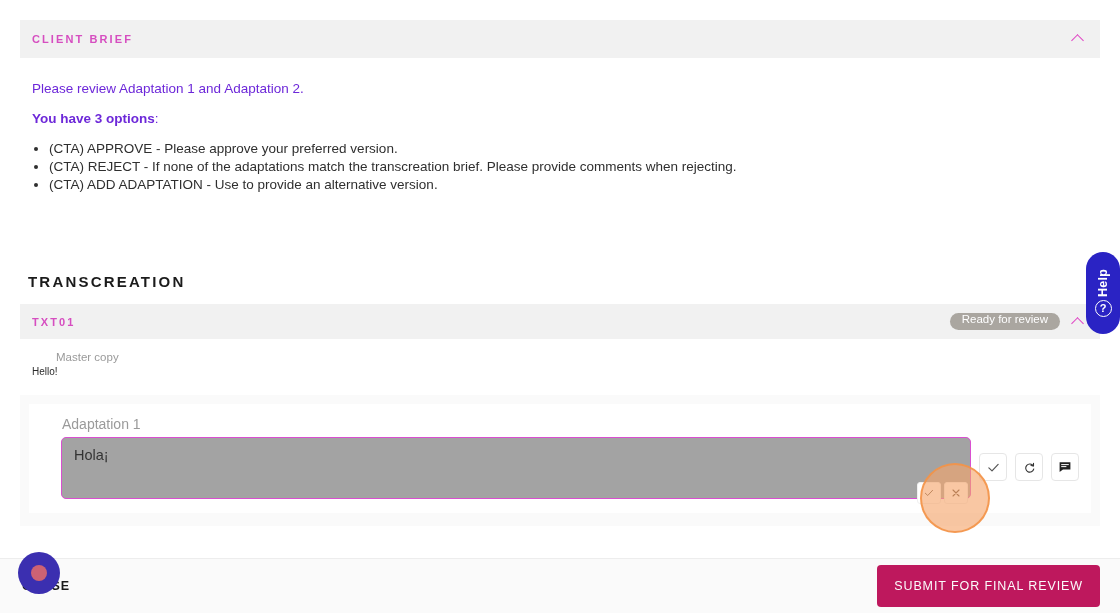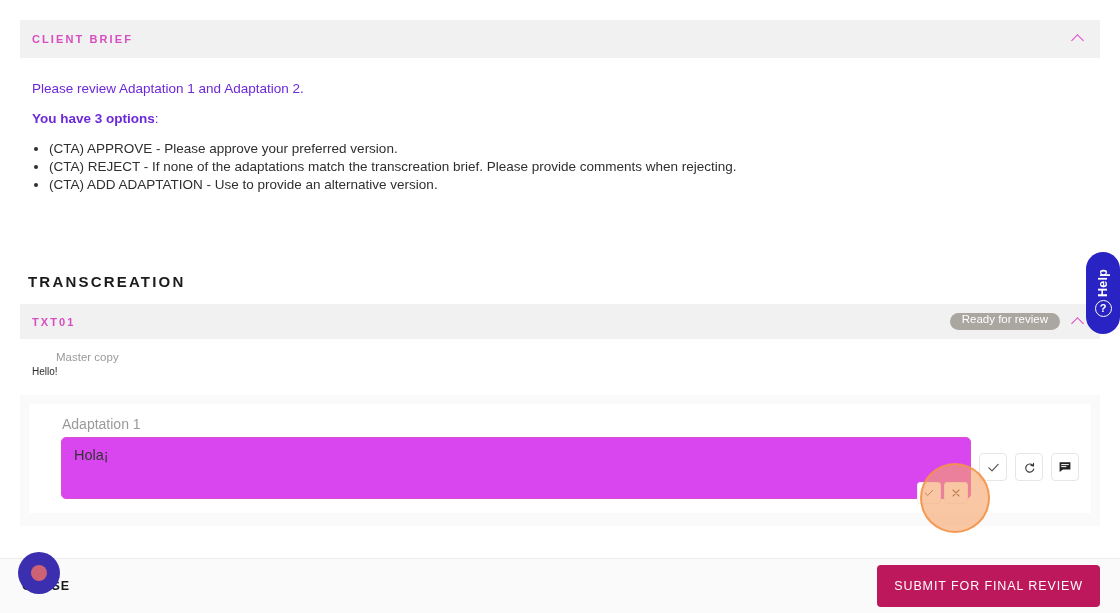--- a/index.html
+++ b/index.html
@@ -157,21 +157,21 @@
   .adapt-row {
     display: flex;
     align-items: flex-start;
     gap: 8px;
   }
   .adapt-input {
     flex: 1;
     height: 62px;
     border: 1.6px solid #d94fd0;
     border-radius: 5px;
-    background: #d946ef;
+    background: #a3a3a3;
     font-family: "Liberation Sans", sans-serif;
     font-size: 14.5px;
     color: #333333;
     padding: 9px 12px;
     resize: none;
     outline: none;
     margin-left: 20px;
   }
   .icon-btn {
     width: 28px; height: 28px;

